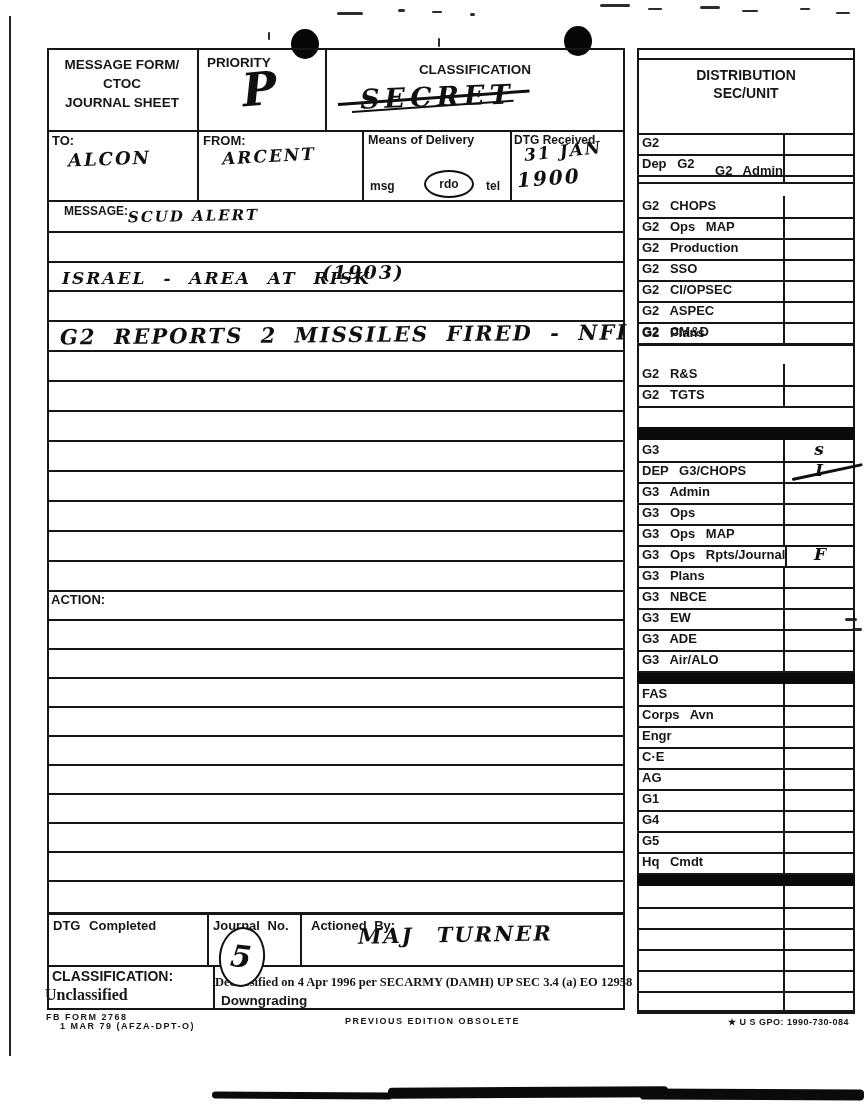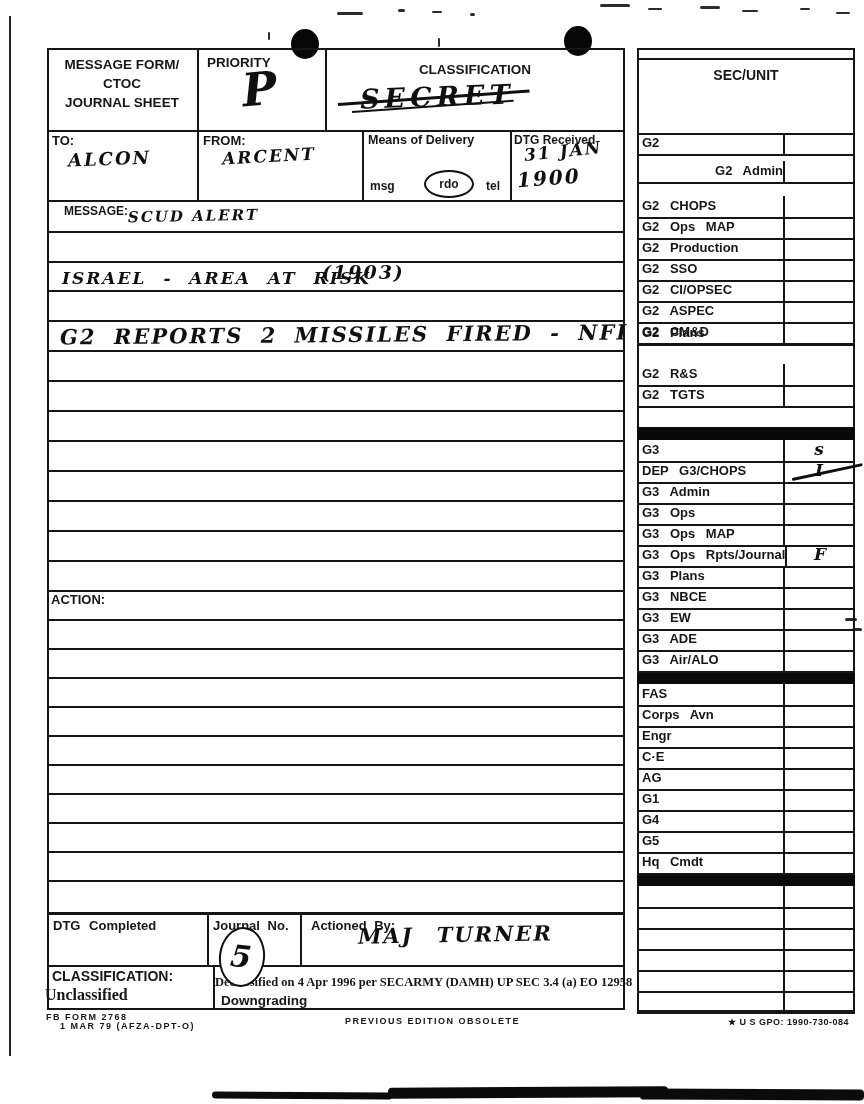--- a/index.html
+++ b/index.html
@@ -137,20 +137,21 @@
 
   <div class="tinylbl" style="left:46px;top:1012px;">FB FORM 2768</div>
   <div class="tinylbl" style="left:60px;top:1021px;">1 MAR 79 (AFZA-DPT-O)</div>
   <div class="tinylbl" style="left:345px;top:1016px;">PREVIOUS EDITION OBSOLETE</div>
   <div class="tinylbl" style="left:728px;top:1017px;letter-spacing:.5px;">★ U S GPO: 1990-730-084</div>
 
   <div class="box" style="left:637px;top:48px;width:218px;height:964px;"></div>
   <div class="hline" style="left:637px;top:58px;width:218px;"></div>
   <div class="hline" style="left:637px;top:133px;width:218px;"></div>
   <div class="abs" style="left:639px;top:66px;width:214px;text-align:center;font-weight:bold;font-size:14px;line-height:18px;">
+    <span style="display:block;">DISTRIBUTION</span>
     <span style="display:block;">SEC/UNIT</span>
   </div>
   <div class="dist-bar" style="top:427px;"></div>
   <div class="dist-bar" style="top:671px;"></div>
   <div class="dist-bar" style="top:873px;"></div>
 
   <div class="strike" style="left:792px;top:478px;width:72px;height:3px;transform:rotate(-12deg);border-radius:2px;"></div>
 
 <div class="hline" style="left: 47px; top: 231px; width: 578px;"></div>
     <div class="hline" style="left: 47px; top: 261px; width: 578px;"></div>
@@ -172,20 +173,24 @@
     <div class="hline" style="left: 47px; top: 735px; width: 578px;"></div>
     <div class="hline" style="left: 47px; top: 764px; width: 578px;"></div>
     <div class="hline" style="left: 47px; top: 793px; width: 578px;"></div>
     <div class="hline" style="left: 47px; top: 822px; width: 578px;"></div>
     <div class="hline" style="left: 47px; top: 851px; width: 578px;"></div>
     <div class="hline" style="left: 47px; top: 880px; width: 578px;"></div>
     <div class="dist-row" style="top: 133px;">
       <span class="dist-label">G2</span>
       <span class="dist-check"></span>
     </div>
+    <div class="dist-row" style="top: 154px;">
+      <span class="dist-label">Dep G2</span>
+      <span class="dist-check"></span>
+    </div>
     <div class="dist-row" style="top: 161px; text-align: right;">
       <span class="dist-label">G2 Admin</span>
       <span class="dist-check"></span>
     </div>
     <div class="dist-row" style="top: 196px;">
       <span class="dist-label">G2 CHOPS</span>
       <span class="dist-check"></span>
     </div>
     <div class="dist-row" style="top: 217px;">
       <span class="dist-label">G2 Ops MAP</span>

